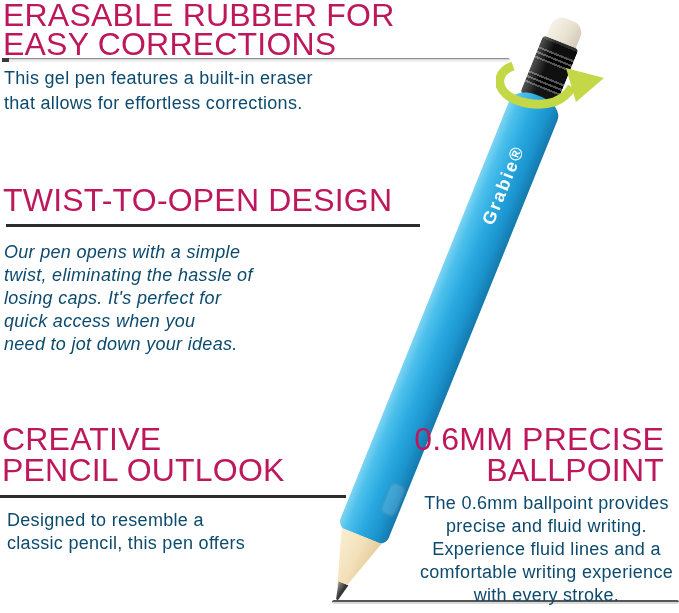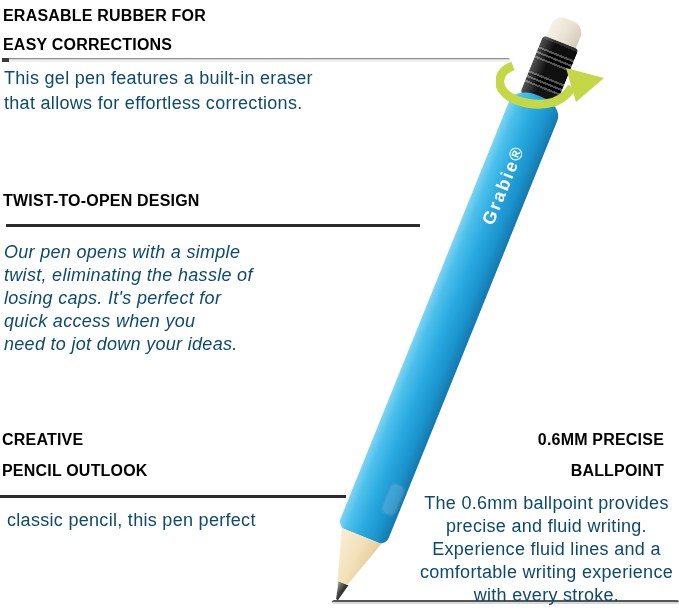--- a/index.html
+++ b/index.html
@@ -1,21 +1,21 @@
 <!DOCTYPE html>
 <html><head>
 <meta charset="utf-8">
 <style>
   html,body{margin:0;padding:0;background:#fff;}
   .stage{
     position:relative;width:679px;height:613px;background:#ffffff;overflow:hidden;
     font-family:"Liberation Sans", sans-serif;
   }
   
-  .heading{position:absolute;color:#000000;font-weight:700;font-size:16px;line-height:29px;
+  .heading{position:absolute;color:#be185d;font-weight:400;font-size:32px;line-height:29px;
            letter-spacing:.2px;white-space:nowrap;z-index:4;}
   .body-text{position:absolute;color:#0c4a6e;font-weight:400;font-size:18px;line-height:23px;
            letter-spacing:.3px;white-space:nowrap;z-index:4;}
   #h1{left:3px;top:1px;}
   #p1{left:4px;top:66px;line-height:25px;}
   #h2{left:3px;top:186px;}
   #p2{left:4px;top:241px;font-style:italic;}
   #h3{left:2px;top:424px;line-height:31px;}
   #p3{left:7px;top:509px;}
   #h4{right:15px;top:424px;line-height:31px;text-align:right;}
@@ -89,21 +89,22 @@
     <div>quick access when you</div>
     <div>need to jot down your ideas.</div>
   </div>
 
   <div class="heading" id="h3">
     <div>CREATIVE</div>
     <div>PENCIL OUTLOOK</div>
   </div>
   <div class="rule rule-solid" id="rule3"></div>
   <div class="body-text" id="p3">
-    <div>classic pencil, this pen perfect</div>
+    <div>Designed to resemble a</div>
+    <div>classic pencil, this pen offers</div>
   </div>
 
   <div class="heading" id="h4">
     <div>0.6MM PRECISE</div>
     <div>BALLPOINT</div>
   </div>
   <div class="body-text" id="p4">
     <div>The 0.6mm ballpoint provides</div>
     <div>precise and fluid writing.</div>
     <div>Experience fluid lines and a</div>

